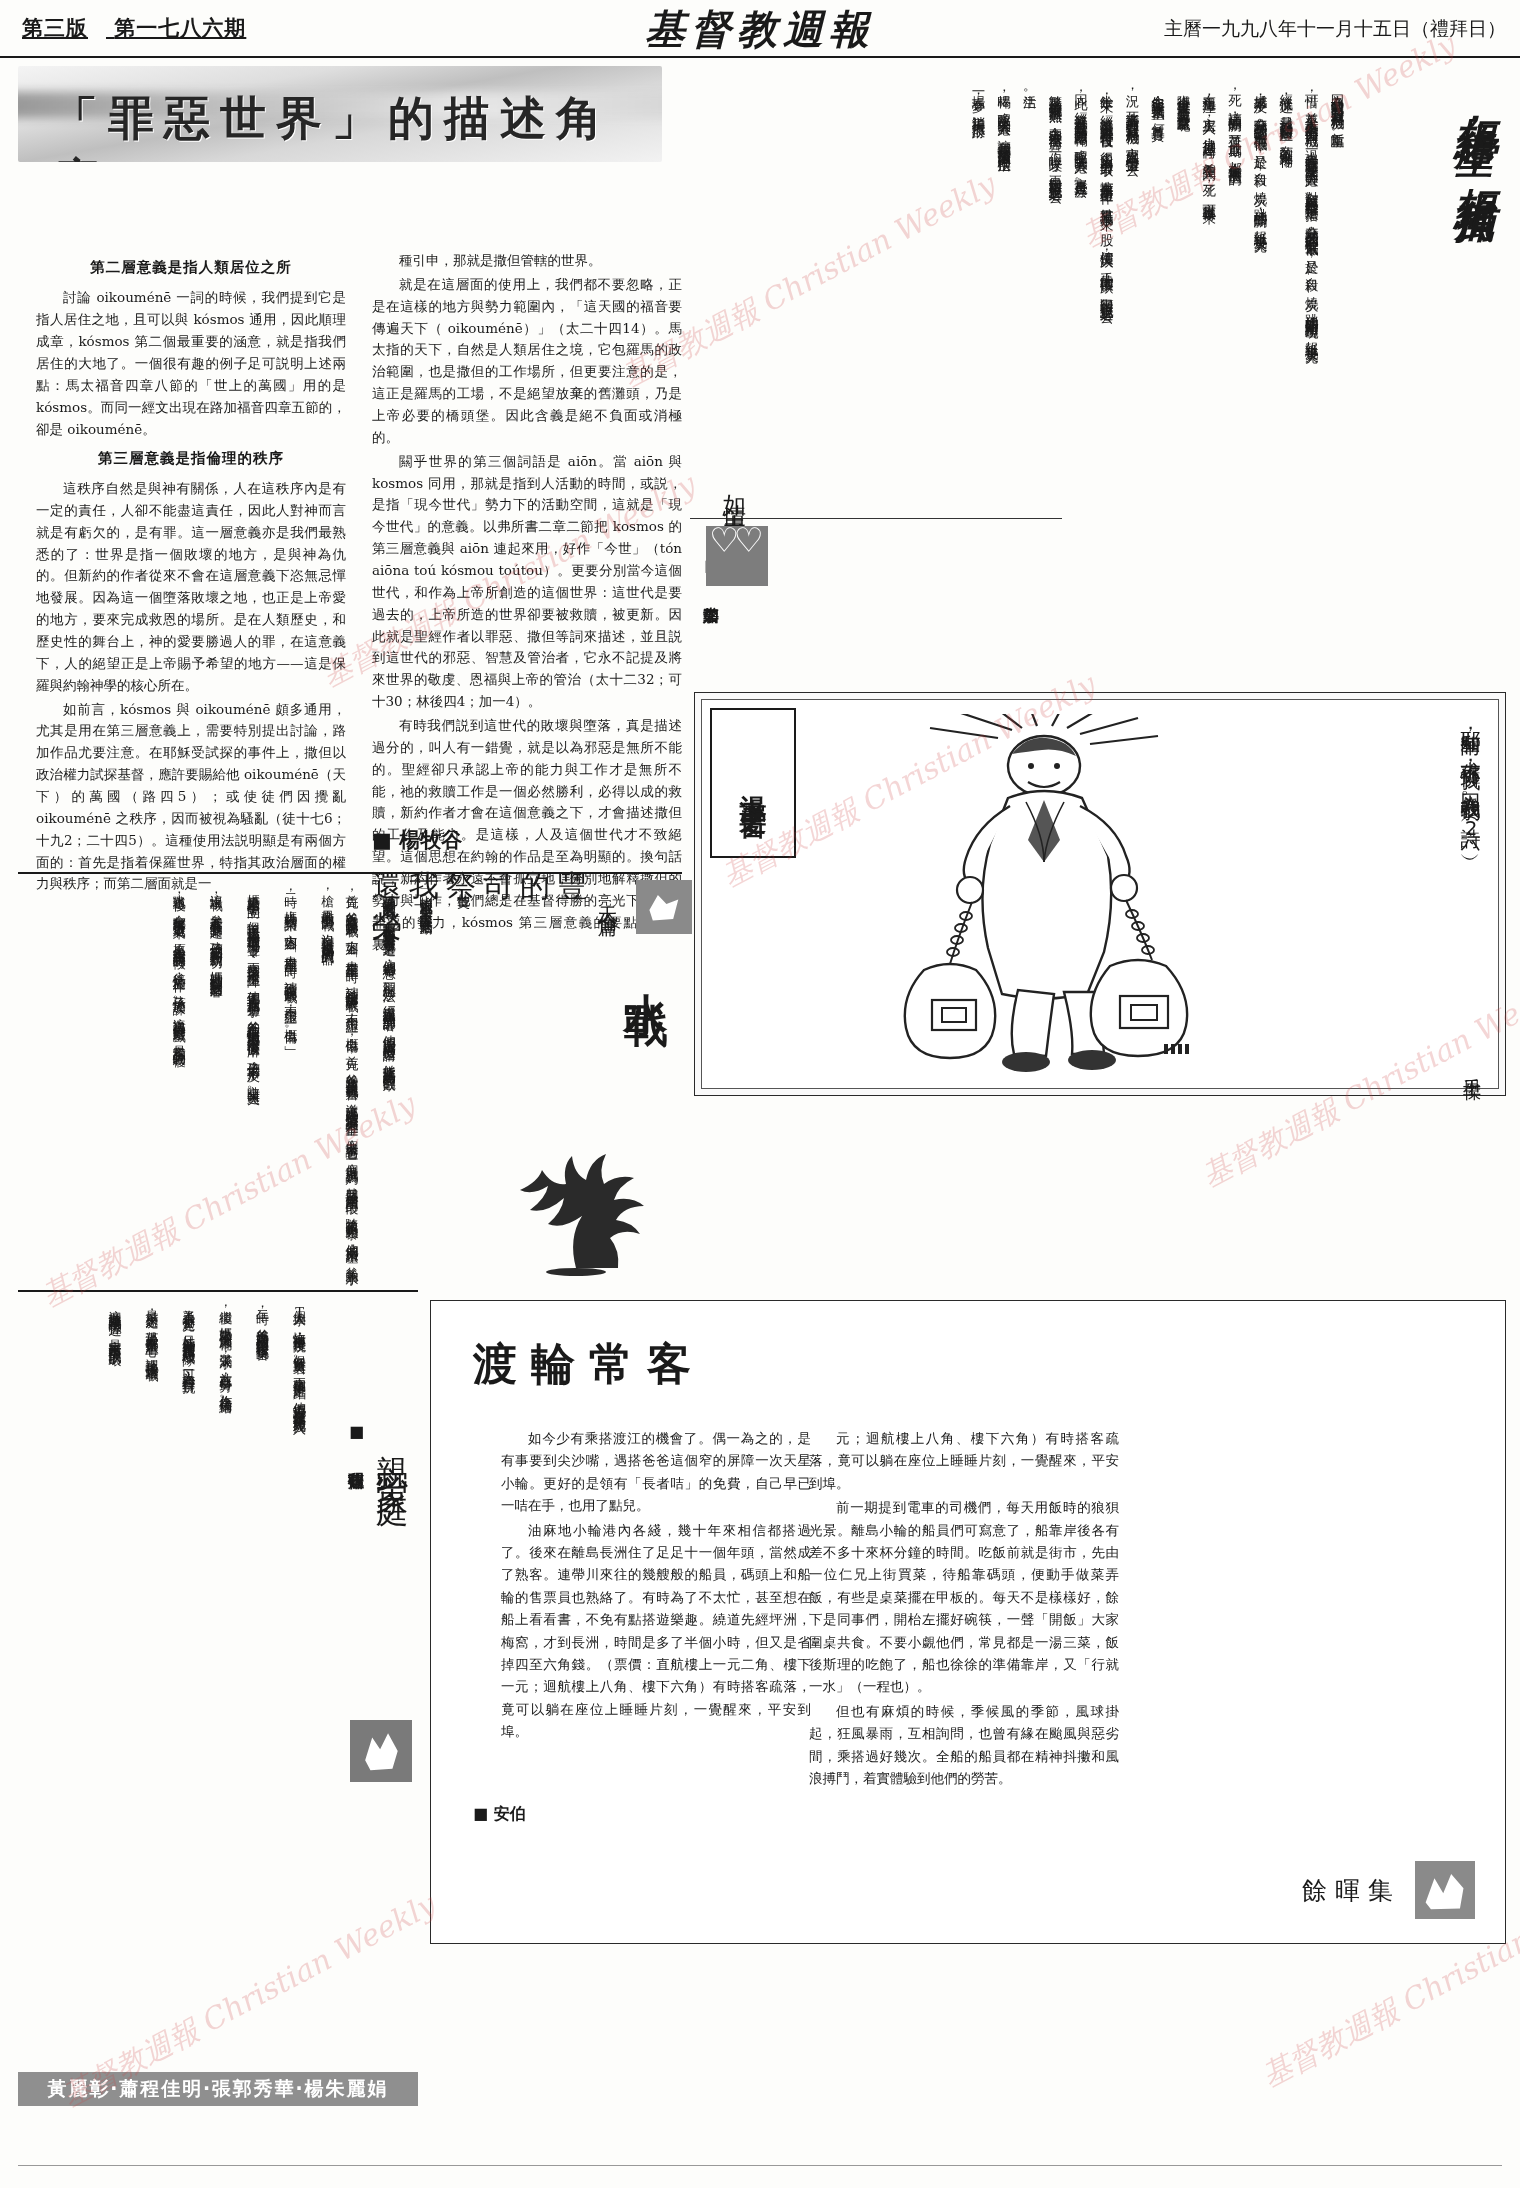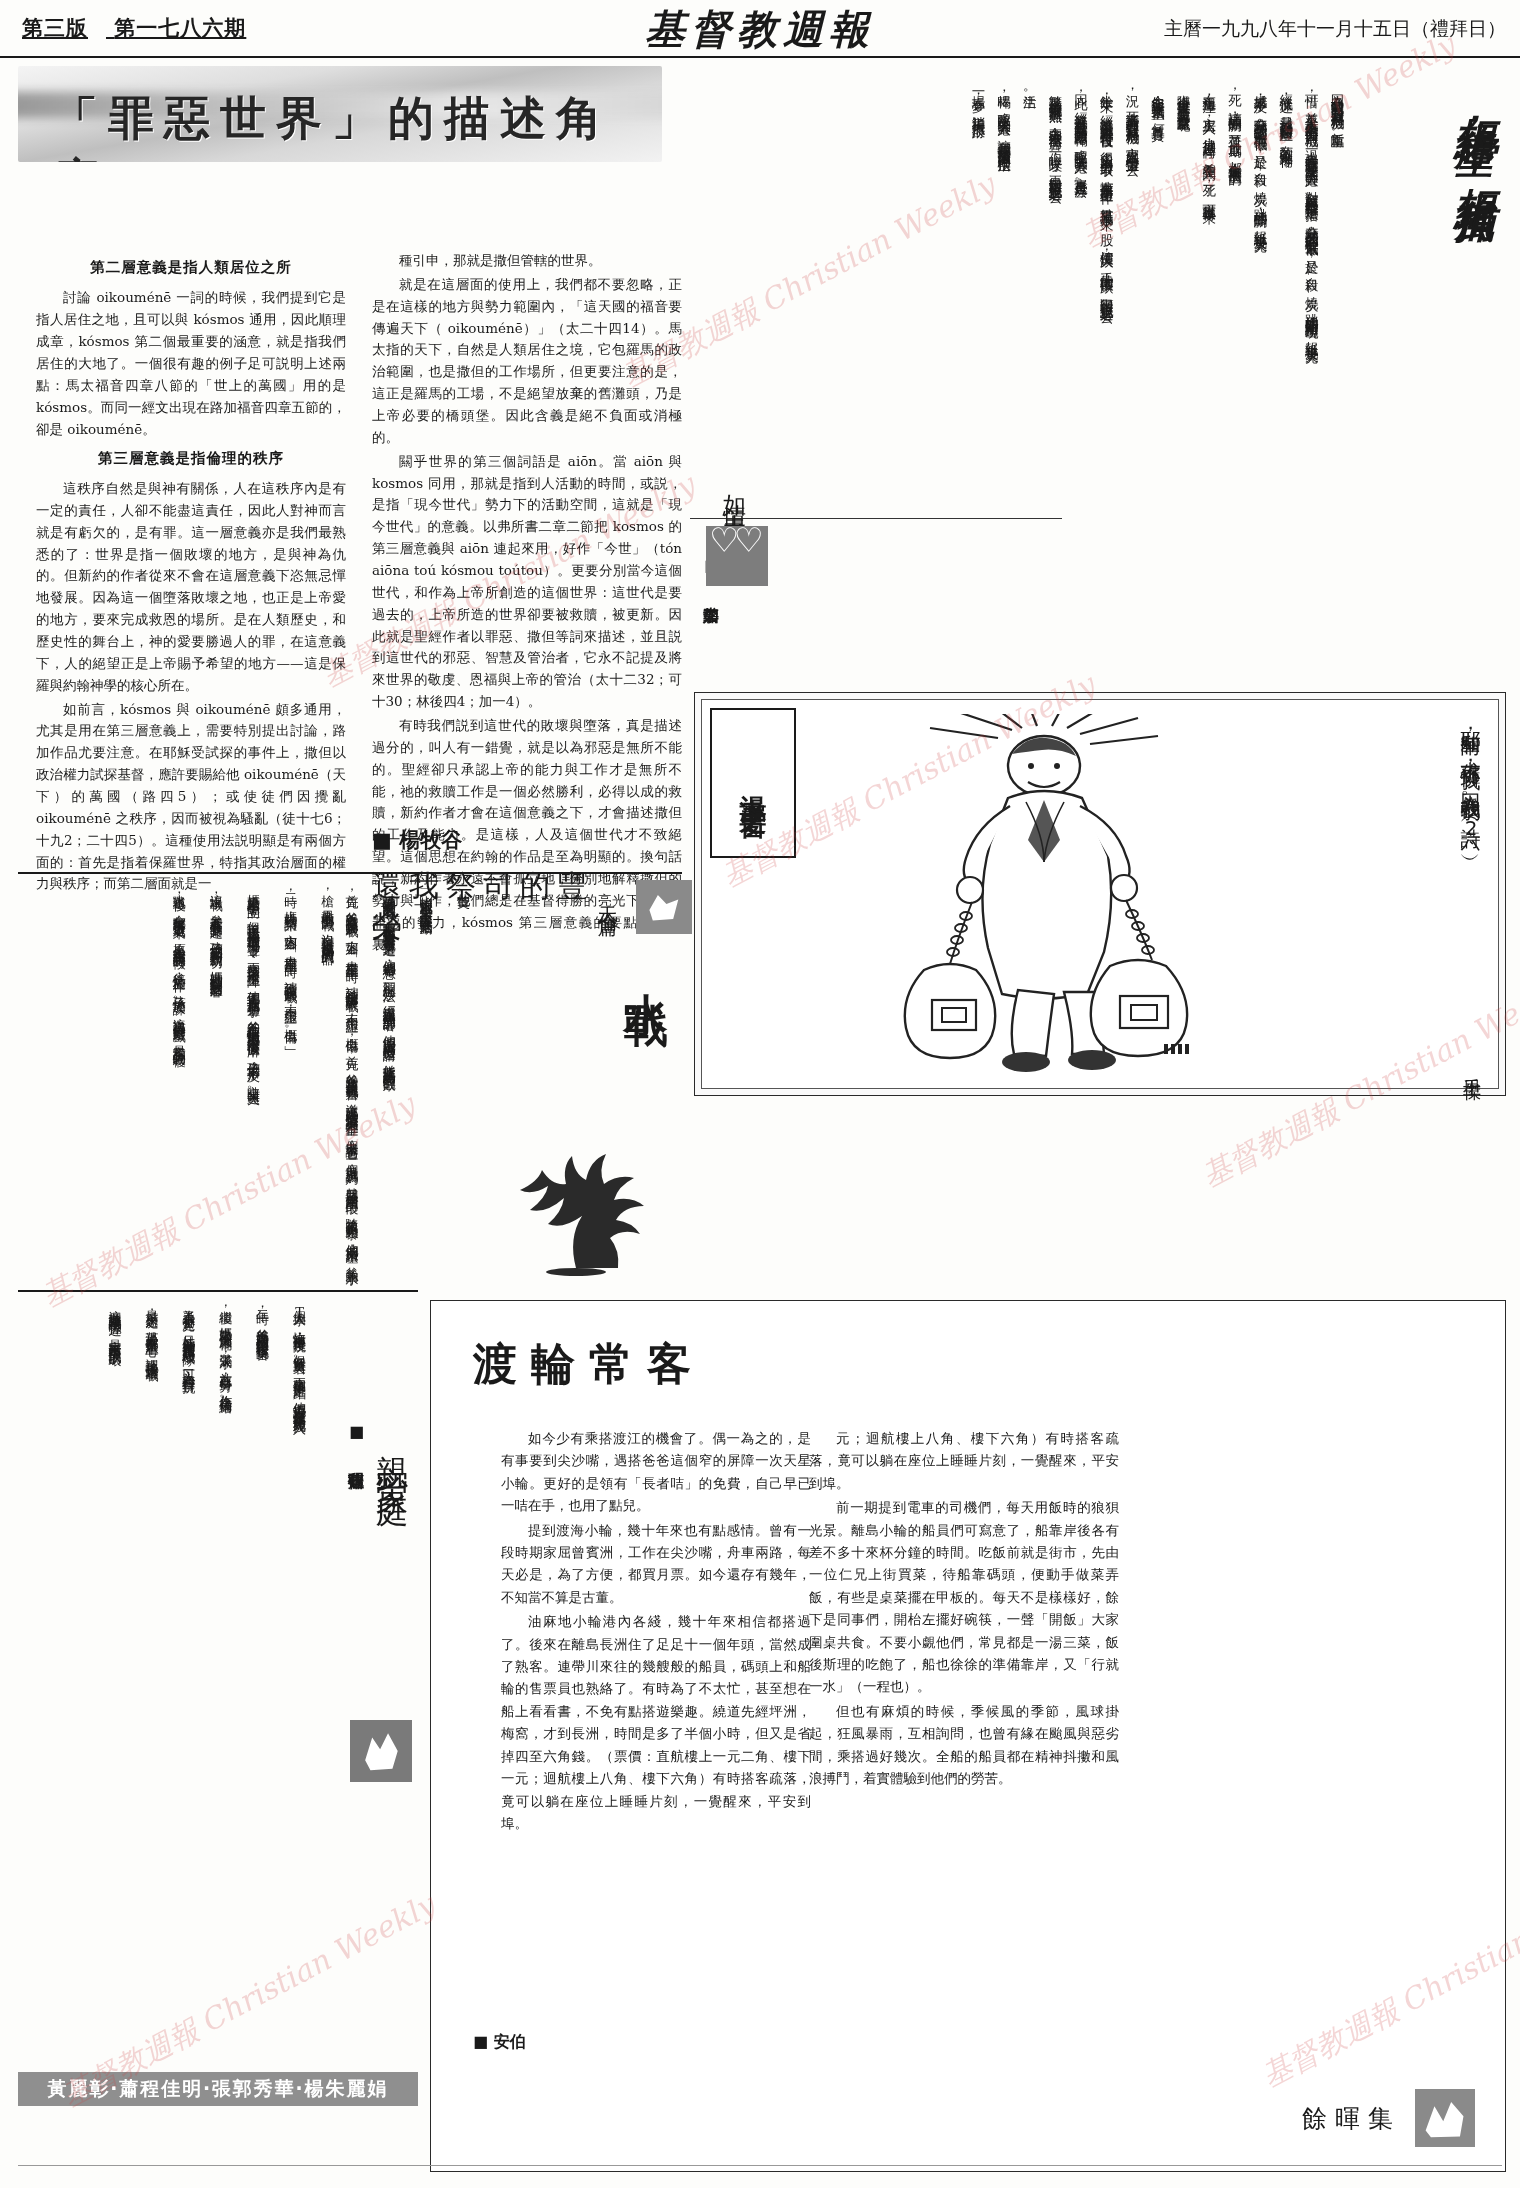--- a/index.html
+++ b/index.html
@@ -205,21 +205,21 @@
   .fam-banner {
     position:absolute; left:0; bottom:34px; width:400px; height:34px;
     background:#8f8f8f; color:#fff;
     display:flex; align-items:center; justify-content:center;
     font-size:19px; font-weight:bold; letter-spacing:2px;
     font-family:"DejaVu Sans",sans-serif;
   }
 
   
   .ferry {
-    position:absolute; left:430px; top:1300px; width:1076px; height:872px;
+    position:absolute; left:430px; top:1300px; width:1076px; height:644px;
     border:1.5px solid #2a2a2a; background:#fff;
   }
   .ferry-title {
     position:absolute; left:42px; top:34px;
     font-size:44px; font-weight:bold; letter-spacing:14px;
     font-family:"DejaVu Serif",serif;
   }
   .ferry-cols { position:absolute; left:42px; top:126px; width:990px; }
   .fc {
     position:absolute; top:0; width:310px; font-size:13.5px; line-height:1.66; text-align:justify;
@@ -441,21 +441,20 @@
     </div>
     <div class="fam-stamp"></div>
     <div class="fam-banner">黃麗彰‧蕭程佳明‧張郭秀華‧楊朱麗娟</div>
   </div>
 
   <div class="ferry">
     <div class="ferry-title">渡輪常客</div>
     <div class="ferry-cols">
       <div class="fc f1">
         <p>如今少有乘搭渡江的機會了。偶一為之的，是有事要到尖沙嘴，遇搭爸爸這個窄的屏障一次天星小輪。更好的是領有「長者咭」的免費，自己早已一咭在手，也用了點兒。</p>
-        <p>提到渡海小輪，幾十年來也有點感情。曾有一段時期家屈曾賓洲，工作在尖沙嘴，舟車兩路，每天必是，為了方便，都買月票。如今還存有幾年，不知當不算是古董。</p>
         <p>油麻地小輪港內各綫，幾十年來相信都搭過了。後來在離島長洲住了足足十一個年頭，當然成了熟客。連帶川來往的幾艘般的船員，碼頭上和船輪的售票員也熟絡了。有時為了不太忙，甚至想在船上看看書，不免有點搭遊樂趣。繞道先經坪洲，梅窩，才到長洲，時間是多了半個小時，但又是省掉四至六角錢。（票價：直航樓上一元二角、樓下一元；迴航樓上八角、樓下六角）有時搭客疏落，竟可以躺在座位上睡睡片刻，一覺醒來，平安到埠。</p>
       </div>
       <div class="fc f2">
         <p>元；迴航樓上八角、樓下六角）有時搭客疏落，竟可以躺在座位上睡睡片刻，一覺醒來，平安到埠。</p>
         <p>前一期提到電車的司機們，每天用飯時的狼狽光景。離島小輪的船員們可寫意了，船靠岸後各有差不多十來杯分鐘的時間。吃飯前就是街市，先由一位仁兄上街買菜，待船靠碼頭，便動手做菜弄飯，有些是桌菜擺在甲板的。每天不是樣樣好，餘下是同事們，開枱左擺好碗筷，一聲「開飯」大家圍桌共食。不要小覷他們，常見都是一湯三菜，飯後斯理的吃飽了，船也徐徐的準備靠岸，又「行就一水」（一程也）。</p>
         <p>但也有麻煩的時候，季候風的季節，風球掛起，狂風暴雨，互相詢問，也曾有緣在颱風與惡劣間，乘搭過好幾次。全船的船員都在精神抖擻和風浪搏鬥，着實體驗到他們的勞苦。</p>
       </div>
     </div>
     <div class="ferry-by">■ 安伯</div>
     <div class="ferry-foot">

